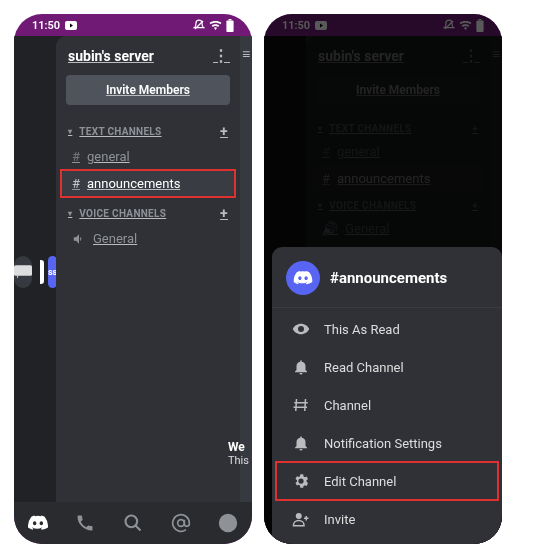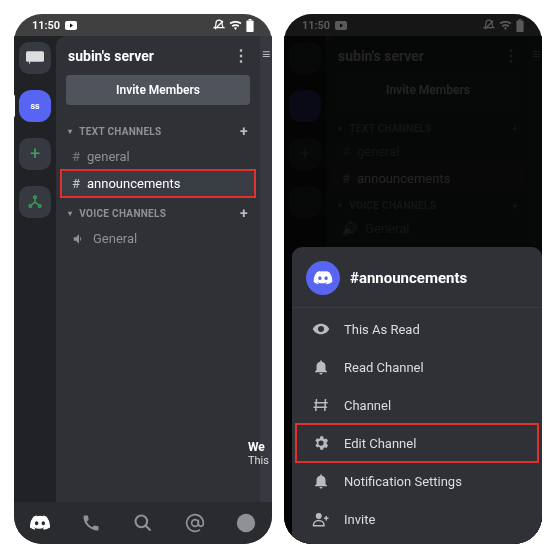--- a/index.html
+++ b/index.html
@@ -1,42 +1,42 @@
 <!DOCTYPE html>
 <html><head>
 <meta charset="utf-8">
 <style>
   * { box-sizing: border-box; margin: 0; padding: 0; font-family: -apple-system, BlinkMacSystemFont, "Segoe UI", Roboto, sans-serif; }
   body { background: #fff; display: flex; gap: 12px; padding: 14px; }
   .phone {
-    width: 258px; height: 530px; background: #404040; border-radius: 28px;
+    width: 238px; height: 530px; background: #701a75; border-radius: 28px;
     overflow: hidden; position: relative; display: flex; flex-direction: column;
   }
   .statusbar {
     height: 22px; color: #fff; font-size: 11px; font-weight: 600;
     display: flex; align-items: center; padding: 0 18px;
     justify-content: space-between;
   }
   .statusbar .left { display: flex; align-items: center; gap: 5px; }
   .statusbar .right { display: flex; align-items: center; gap: 4px; }
   .discord-body { flex:1; display:flex; background:#202225; overflow:hidden; }
   .server-rail {
-    width: 42px; background:#202225; display:flex; flex-direction:column; align-items:center;
+    width: 42px; background:#202225; display:flex; flex-direction:row; align-items:center;
     padding-top:6px; gap:16px;
   }
   .server-pill { width:32px; height:32px; border-radius:10px; display:flex; align-items:center; justify-content:center; }
   .dm-icon { background:#36393f; color:#dcddde; }
   .server-sel { background:#5865f2; color:#fff; font-size:9px; font-weight:700; border-radius:12px; position:relative;}
   .server-sel::before { content:""; position:absolute; left:-8px; top:4px; width:4px; height:24px; background:#fff; border-radius:0 3px 3px 0;}
   .add-srv { background:#36393f; color:#3ba55d; font-size:18px; line-height:1;}
   .hub-srv { background:#36393f; color:#3ba55d; display:flex; align-items:center; justify-content:center;}
   .hub-srv svg{width:16px;height:16px;}
   .channel-pane {
     flex:1; background:#2f3136; border-radius:10px 0 0 0; display:flex; flex-direction:column;
-    color:#b9bbbe; font-size:12px; position:relative;
+    color:#b9bbbe; font-size:12px; position:relative;text-decoration:underline;
   }
   .server-header { display:flex; align-items:center; justify-content:space-between; padding:10px 10px 6px 12px; color:#fff; font-weight:700; font-size:14px;}
   .more-dots{color:#b9bbbe; font-size:16px; letter-spacing:1px;}
   .invite-btn { margin:4px 10px 10px; background:#4f545c; color:#fff; font-size:12px; font-weight:600; text-align:center; padding:8px 0; border-radius:4px;}
   .cat-row { display:flex; align-items:center; justify-content:space-between; padding:8px 12px 4px; color:#8e9297; font-size:10px; font-weight:700; letter-spacing:.3px;}
   .cat-row .chev{font-size:8px; margin-right:4px;}
   .cat-label{display:flex; align-items:center; gap:3px;}
   .chan-row{ display:flex; align-items:center; gap:7px; padding:5px 10px; margin:1px 6px; border-radius:4px; color:#8e9297; font-size:13px; position:relative;}
   .chan-row.active{ background:#393c43; color:#fff;}
   .chan-row .hash{opacity:.7;}
@@ -317,40 +317,40 @@
       <span>Read Channel</span>
     </div>
     <div class="sheet-item">
       <span class="ic">
           <svg viewBox="0 0 24 24" fill="#b9bbbe">
             <path d="M5 4h2l-1 16H4zM17 4h2l-1 16h-2zM3 8h18v2H3zm-1 6h18v2H2z"></path>
           </svg>
         </span>
       <span>Channel</span>
     </div>
+    <div class="sheet-item">
+      <span class="ic">
+          <svg viewBox="0 0 24 24" fill="#b9bbbe">
+            <path d="M12 22a2 2 0 002-2h-4a2 2 0 002 2zm6-6V11a6 6 0 00-5-5.9V4a1 1 0 00-2 0v1.1A6 6 0 006 11v5l-2 2v1h16v-1z"></path>
+          </svg>
+        </span>
+      <span>Notification Settings</span>
+    </div>
     <div class="sheet-item hl">
       <span class="ic">
           <svg viewBox="0 0 24 24" fill="#b9bbbe">
             <path d="M19.4 13a7.5 7.5 0 000-2l2-1.6-2-3.4-2.4 1a7.4 7.4 0 00-1.7-1L15 3h-4l-.3 2.5a7.4 7.4 0 00-1.7 1l-2.4-1-2 3.4L6.6 11a7.5 7.5 0 000 2l-2 1.6 2 3.4 2.4-1a7.4 7.4 0 001.7 1L11 21h4l.3-2.5a7.4 7.4 0 001.7-1l2.4 1 2-3.4zM12 15.5A3.5 3.5 0 1112 8.5a3.5 3.5 0 010 7z"></path>
           </svg>
         </span>
       <span>Edit Channel</span>
       <div class="highlight-box"></div>
     </div>
     <div class="sheet-item">
       <span class="ic">
           <svg viewBox="0 0 24 24" fill="#b9bbbe">
-            <path d="M12 22a2 2 0 002-2h-4a2 2 0 002 2zm6-6V11a6 6 0 00-5-5.9V4a1 1 0 00-2 0v1.1A6 6 0 006 11v5l-2 2v1h16v-1z"></path>
-          </svg>
-        </span>
-      <span>Notification Settings</span>
-    </div>
-    <div class="sheet-item">
-      <span class="ic">
-          <svg viewBox="0 0 24 24" fill="#b9bbbe">
             <circle cx="9" cy="8" r="4"></circle>
             <path d="M2 20c0-3.3 3.1-6 7-6s7 2.7 7 6v1H2zM19 8v6m-3-3h6" stroke="#b9bbbe" stroke-width="2" fill="none"></path>
           </svg>
         </span>
       <span>Invite</span>
     </div>
   </div>
 </div>
 
 </body></html>

